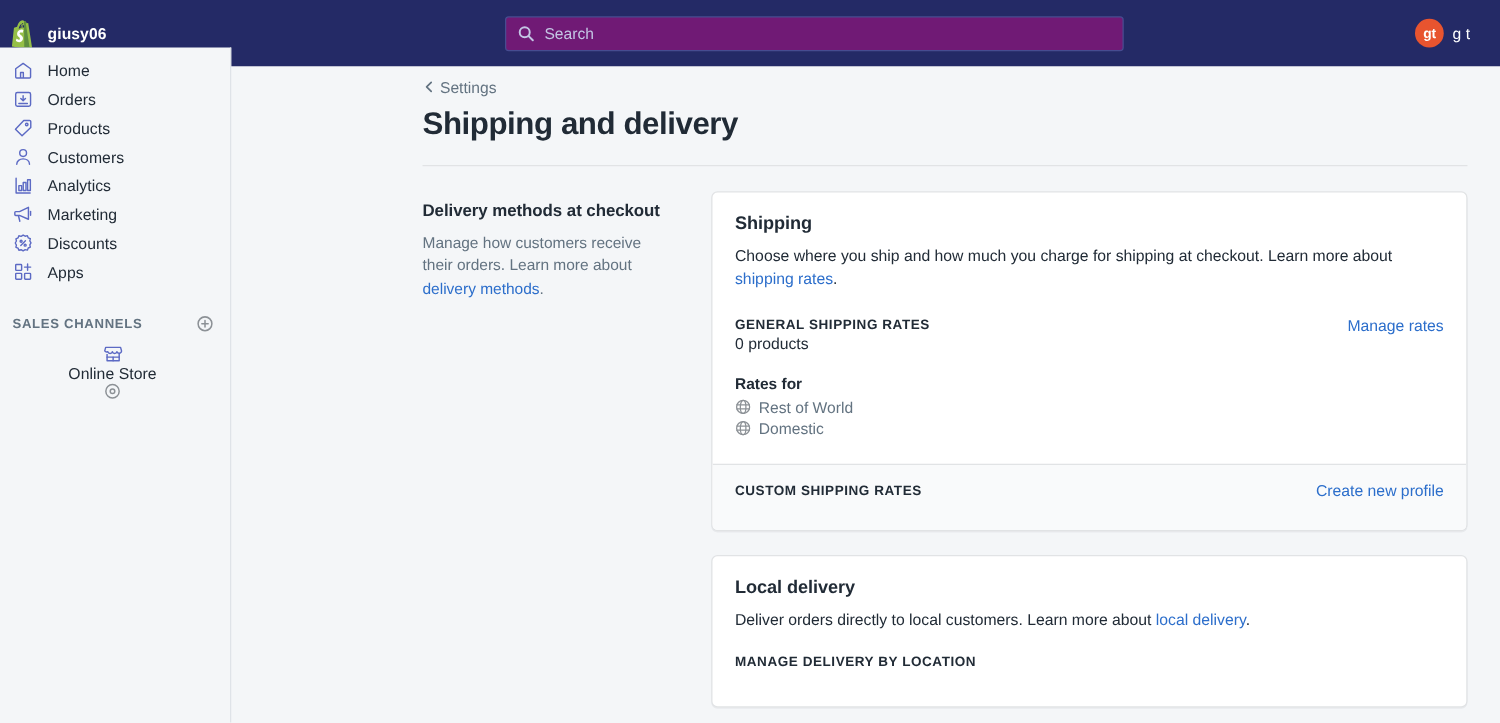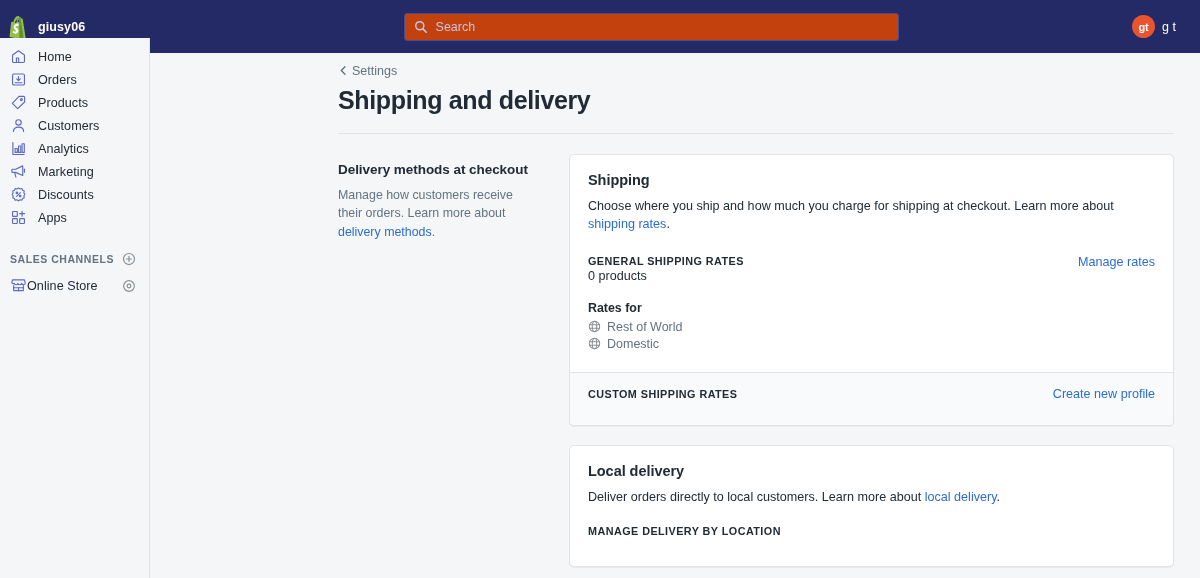--- a/index.html
+++ b/index.html
@@ -24,21 +24,21 @@
     width: 170px; flex: 0 0 170px;
   }
   .shopify-logo { width: 20px; height: 22px; display: block; }
   .store-name {
     color: #ffffff; font-size: 12.5px; font-weight: bold;
     letter-spacing: .1px;
   }
   .search-wrap { flex: 1; display: flex; justify-content: center; }
   .search-field {
     width: 495px; height: 28px;
-    background: #c2410c;
+    background: #701a75;
     border: 1px solid #474c90;
     border-radius: 3px;
     display: flex; align-items: center;
     padding: 0 9px; gap: 8px;
     cursor: text;
   }
   .search-icon { width: 14px; height: 14px; display: block; flex: 0 0 14px; }
   .search-placeholder { color: #c3c6e4; font-size: 12.5px; }
   .user-area {
     display: flex; align-items: center; gap: 7px;
@@ -49,21 +49,21 @@
     background: #e8542f; color: #fff;
     font-size: 11px; font-weight: bold;
     display: flex; align-items: center; justify-content: center;
     letter-spacing: -.2px;
   }
   .user-name { color: #ffffff; font-size: 12.5px; }
 
   
   .sidebar {
     position: absolute; top: 38px; left: 0;
-    width: 150px; height: 540px;
+    width: 185px; height: 540px;
     background: #f4f6f8;
     border-right: 1px solid #dfe3e8;
     padding-top: 7px;
   }
   .nav-item {
     display: flex; align-items: center;
     gap: 11px; height: 23px;
     padding: 0 8px 0 9px;
     cursor: pointer; margin-bottom: 0px;
   }
@@ -81,21 +81,21 @@
     height: 22px; margin-top: 19px;
   }
   .section-title {
     font-size: 10.5px; color: #637381;
     letter-spacing: .55px; font-weight: bold;
   }
   .plus-icon { width: 14px; height: 14px; display: block; cursor: pointer; }
   .channel-item {
     display: flex; align-items: center;
     padding: 0 13px 0 9px; height: 23px;
-    margin-top: 4px; cursor: pointer;
+    margin-top: 4px; cursor: pointer; flex-direction: column;
   }
   .channel-item .nav-label { flex: 1; }
   .eye-icon { width: 14px; height: 14px; display: block; cursor: pointer; }
 
   
   .main {
     position: absolute; top: 38px; left: 156px;
     width: 1030px; height: 540px;
     overflow: hidden;
   }

